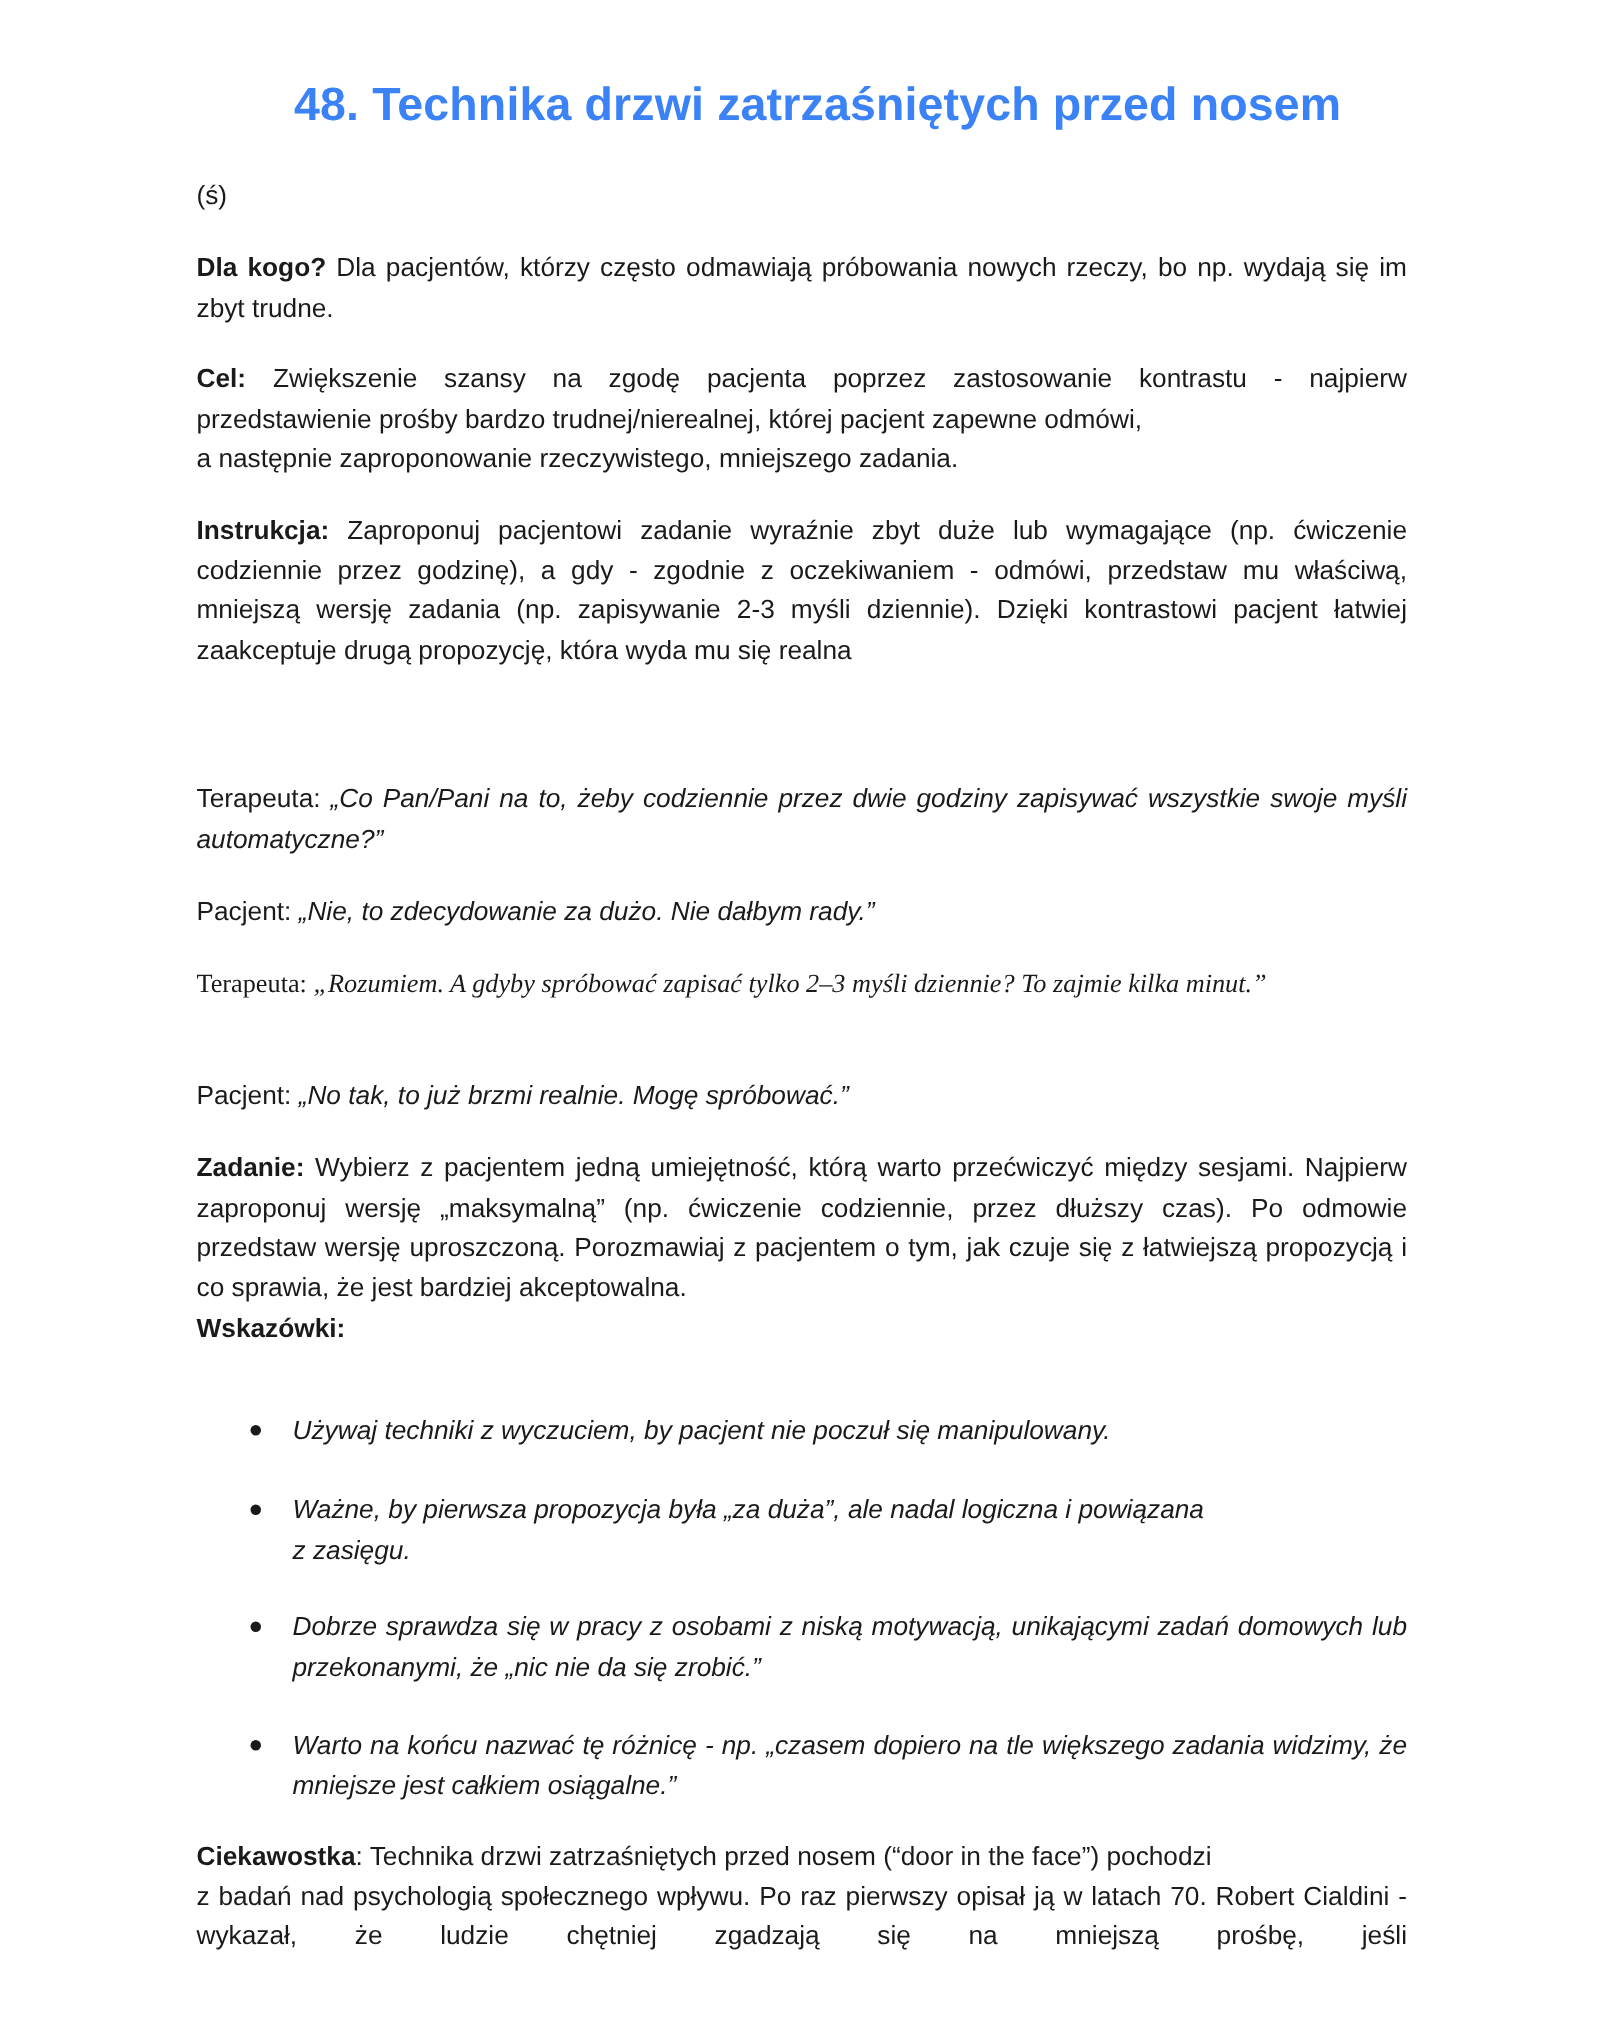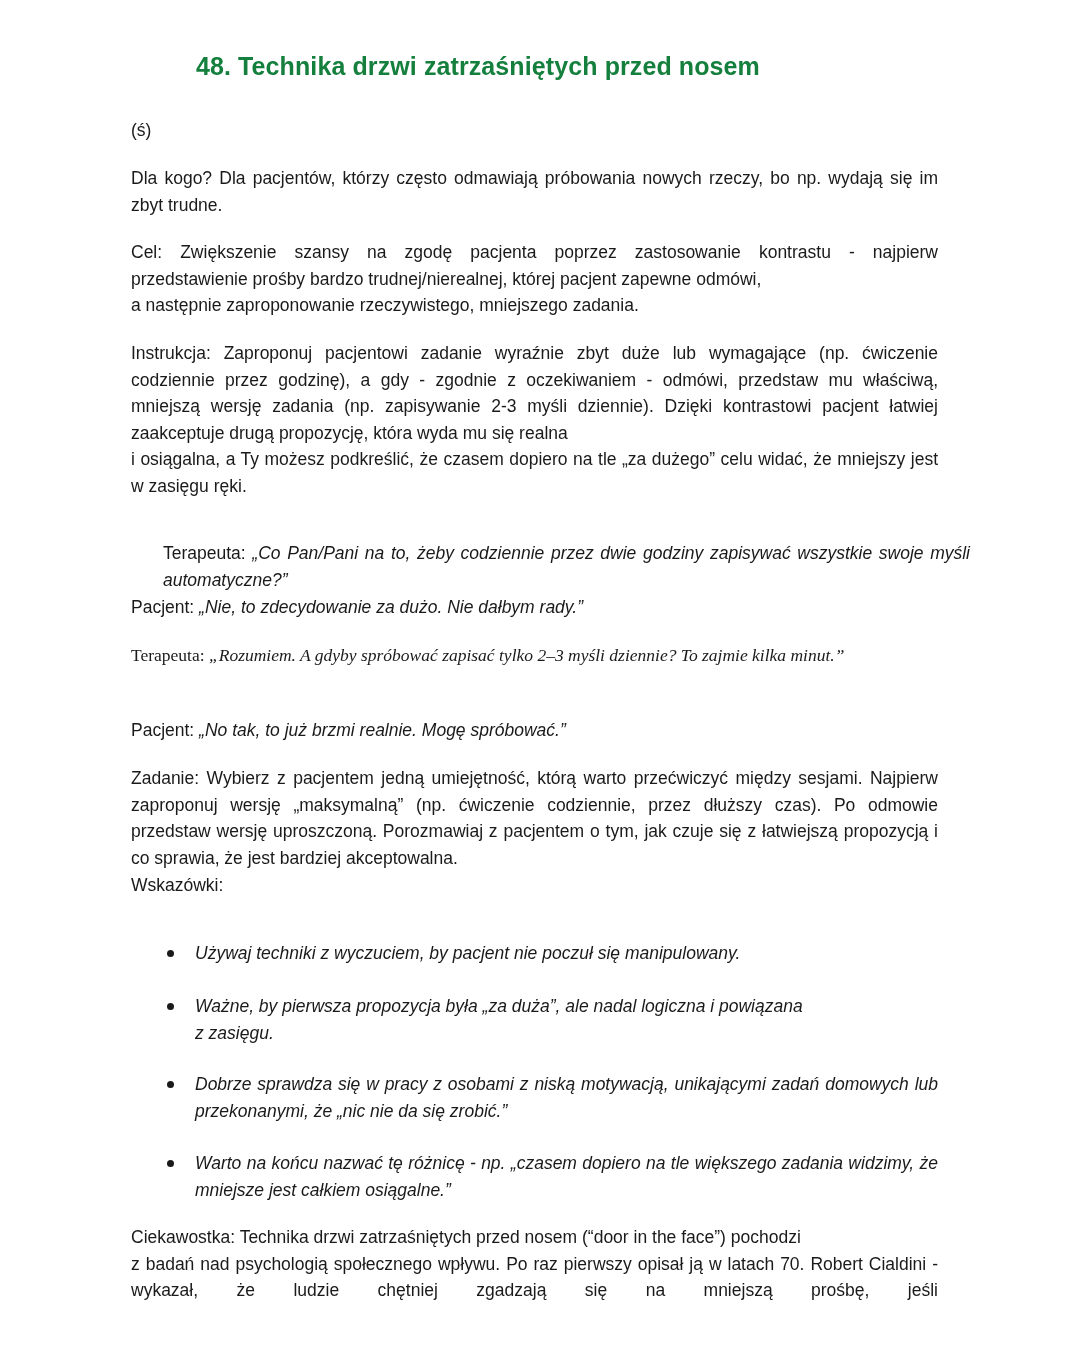--- a/index.html
+++ b/index.html
@@ -4,25 +4,25 @@
 <style>
   html, body { margin: 0; padding: 0; background: #ffffff; }
   body {
     width: 1080px; height: 1350px; overflow: hidden; position: relative;
     font-family: "Liberation Sans", sans-serif; color: #1a1a1a;
   }
   .page { position: absolute; left: 131px; top: 0; width: 807px; }
   h1 {
     position: absolute; left: 196px; top: 52px; margin: 0;
     font-family: "Liberation Sans", sans-serif; font-weight: bold;
-    font-size: 25px; color: #15803d; white-space: nowrap; letter-spacing: 0.1px;
+    font-size: 31px; color: #3b82f6; white-space: nowrap; letter-spacing: 0.1px;
   }
   .txt { font-size: 17.5px; line-height: 26.5px; margin: 0; }
   .just { text-align: justify; text-align-last: left; }
-  .b { font-weight: normal; }
+  .b { font-weight: bold; }
   .i { font-style: italic; }
   .para { position: absolute; left: 0; width: 807px; }
   .bullets { position: absolute; left: 0; width: 807px; }
   .bullet { position: absolute; left: 0; width: 807px; }
   .dot {
     position: absolute; left: 36px; top: 10px; width: 7px; height: 7px;
     border-radius: 50%; background: #1a1a1a;
   }
   .btext { position: absolute; left: 64px; width: 743px; font-style: italic; }
 </style>
@@ -38,24 +38,23 @@
   <p class="txt para just" style="top:165px;"><span class="b">Dla kogo?</span><span> Dla pacjentów, którzy często odmawiają próbowania nowych rzeczy, bo np. wydają się im zbyt trudne.</span></p>
 
   <div class="para" style="top:239px;">
     <p class="txt just" style="text-align-last: justify;"><span class="b">Cel:</span><span> Zwiększenie szansy na zgodę pacjenta poprzez zastosowanie kontrastu - najpierw</span></p>
     <p class="txt">przedstawienie prośby bardzo trudnej/nierealnej, której pacjent zapewne odmówi,</p>
     <p class="txt">a następnie zaproponowanie rzeczywistego, mniejszego zadania.</p>
   </div>
 
   <div class="para" style="top:340px;">
     <p class="txt just"><span class="b">Instrukcja:</span><span> Zaproponuj pacjentowi zadanie wyraźnie zbyt duże lub wymagające (np. ćwiczenie codziennie przez godzinę), a gdy - zgodnie z oczekiwaniem - odmówi, przedstaw mu właściwą, mniejszą wersję zadania (np. zapisywanie 2-3 myśli dziennie). Dzięki kontrastowi pacjent łatwiej zaakceptuje drugą propozycję, która wyda mu się realna</span></p>
-    <p class="txt just">i osiągalna, a Ty możesz podkreślić, że czasem dopiero na tle „za dużego” celu widać, że mniejszy jest w zasięgu ręki.</p>
   </div>
 
-  <p class="txt para just" style="top:540px;margin-left:32px;"><span>Terapeuta: </span><span class="i">„Co Pan/Pani na to, żeby codziennie przez dwie godziny zapisywać wszystkie swoje myśli automatyczne?”</span></p>
+  <p class="txt para just" style="top:519px;"><span>Terapeuta: </span><span class="i">„Co Pan/Pani na to, żeby codziennie przez dwie godziny zapisywać wszystkie swoje myśli automatyczne?”</span></p>
 
   <p class="txt para" style="top:594px;"><span>Pacjent: </span><span class="i">„Nie, to zdecydowanie za dużo. Nie dałbym rady.”</span></p>
 
   <p class="txt para just" style="top:642px;font-family:Liberation Serif, serif;"><span>Terapeuta: </span><span class="i">„Rozumiem. A gdyby spróbować zapisać tylko 2–3 myśli dziennie? To zajmie kilka minut.”</span></p>
 
   <p class="txt para" style="top:717px;"><span>Pacjent: </span><span class="i">„No tak, to już brzmi realnie. Mogę spróbować.”</span></p>
 
   <p class="txt para just" style="top:765px;"><span class="b">Zadanie:</span><span> Wybierz z pacjentem jedną umiejętność, którą warto przećwiczyć między sesjami. Najpierw zaproponuj wersję „maksymalną” (np. ćwiczenie codziennie, przez dłuższy czas). Po odmowie przedstaw wersję uproszczoną. Porozmawiaj z pacjentem o tym, jak czuje się z łatwiejszą propozycją i co sprawia, że jest bardziej akceptowalna.</span></p>
 
   <p class="txt para b" style="top:872px;">Wskazówki:</p>

